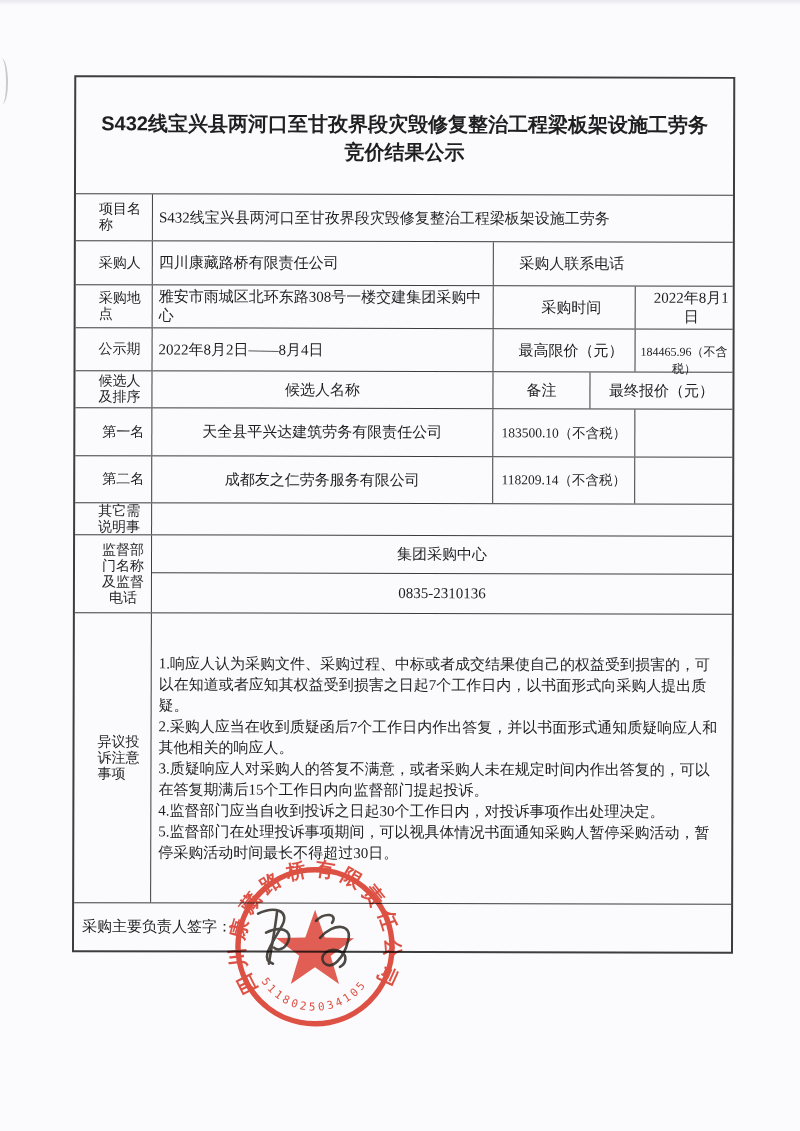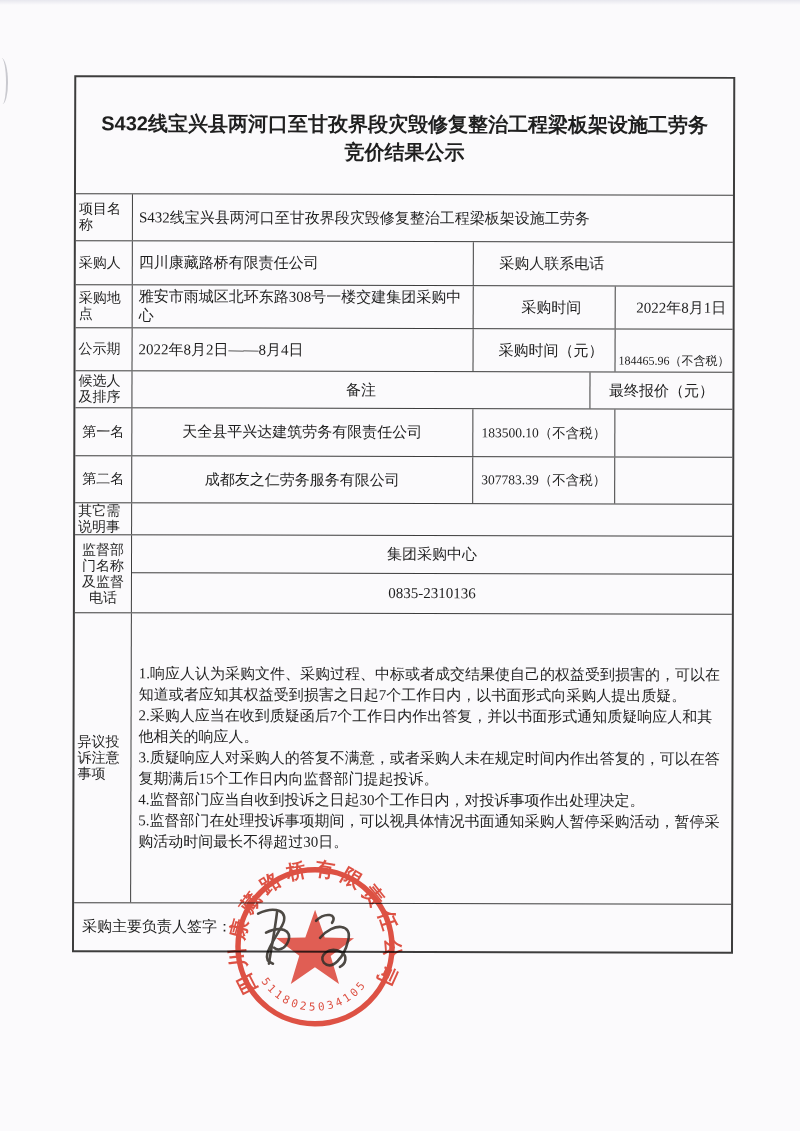--- a/index.html
+++ b/index.html
@@ -28,21 +28,21 @@
     background: transparent;
   }
   .row { display: flex; border-bottom: 1.5px solid #3d3d3d; flex-shrink: 0; }
   .row:last-child { border-bottom: none; }
   .cell { border-right: 1.5px solid #3d3d3d; display: flex; align-items: center; }
   .cell:last-child { border-right: none; }
 
   .lbl {
     width: 57px; font-size: 14px; line-height: 16px;
     padding: 2px 2px 2px 3px; text-align: left;
-    align-items: center; flex-shrink: 0;
+    align-items: center; flex-shrink: 0; margin-left: 20px;
   }
   .lbl.centered { text-align: center; justify-content: center; padding: 2px 1px; }
   .cm { width: 341px; }
   .c3 { width: 142px; justify-content: center; text-align: center; }
   .c4 { flex: 1; justify-content: center; text-align: center; }
   .merged { flex: 1; }
 
   .val { font-size: 15px; padding-left: 6px; }
   .mid { font-size: 15px; padding-left: 14px; }
   .small { font-size: 12px; margin-top: 20px; }
@@ -114,41 +114,42 @@
     <div class="row r-place">
       <div class="cell lbl">采购地点</div>
       <div class="cell cm val">雅安市雨城区北环东路308号一楼交建集团采购中心</div>
       <div class="cell c3 mid">采购时间</div>
       <div class="cell c4 mid">2022年8月1日</div>
     </div>
 
     <div class="row r-period">
       <div class="cell lbl">公示期</div>
       <div class="cell cm val">2022年8月2日——8月4日</div>
-      <div class="cell c3 mid">采购时间（元）</div>
+      <div class="cell c3 mid">最高限价（元）</div>
       <div class="cell c4 small">184465.96（不含税）</div>
     </div>
 
     <div class="row r-candhdr">
       <div class="cell lbl">候选人及排序</div>
+      <div class="cell cm cand-name hdr">候选人名称</div>
       <div class="cell c4 hdr">备注</div>
       <div class="cell c3 hdr">最终报价（元）</div>
     </div>
 
     <div class="row r-first">
       <div class="cell lbl centered">第一名</div>
       <div class="cell cm cand-name">天全县平兴达建筑劳务有限责任公司</div>
       <div class="cell c3 msmall">183500.10（不含税）</div>
       <div class="cell c4"></div>
     </div>
 
     <div class="row r-second">
       <div class="cell lbl centered">第二名</div>
       <div class="cell cm cand-name">成都友之仁劳务服务有限公司</div>
-      <div class="cell c3 msmall">307783.39（不含税）</div>
+      <div class="cell c3 msmall">118209.14（不含税）</div>
       <div class="cell c4"></div>
     </div>
 
     <div class="row r-other">
       <div class="cell lbl">其它需说明事</div>
       <div class="cell merged val"></div>
     </div>
 
     <div class="row r-supervise">
       <div class="cell lbl centered">监督部门名称及监督电话</div>

